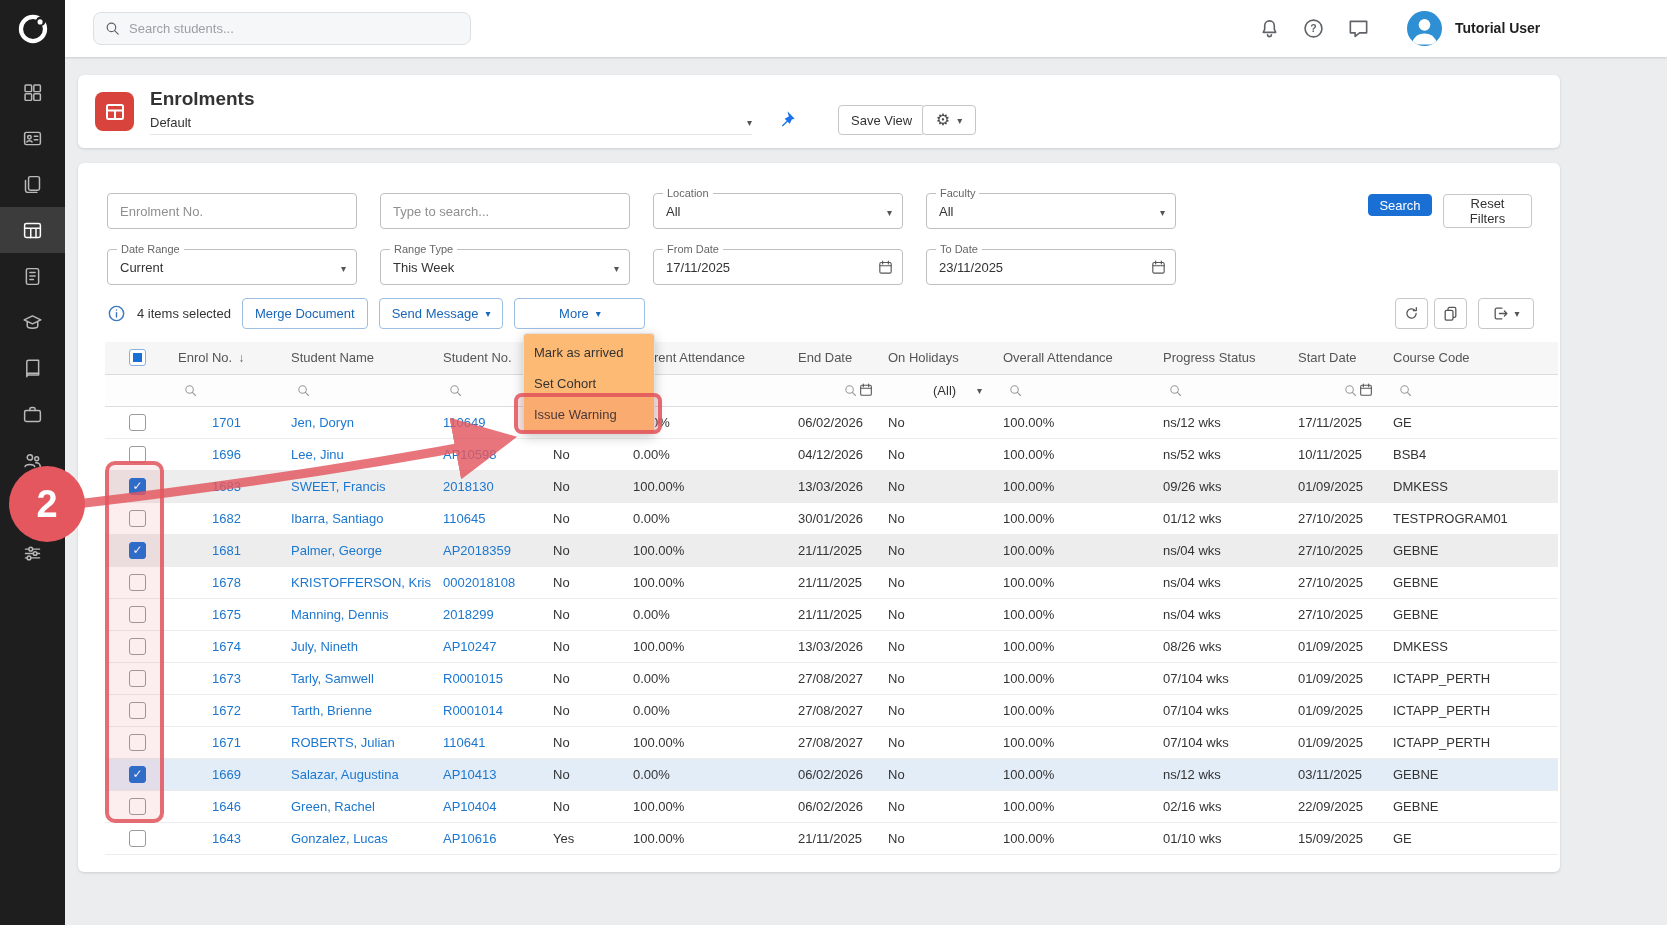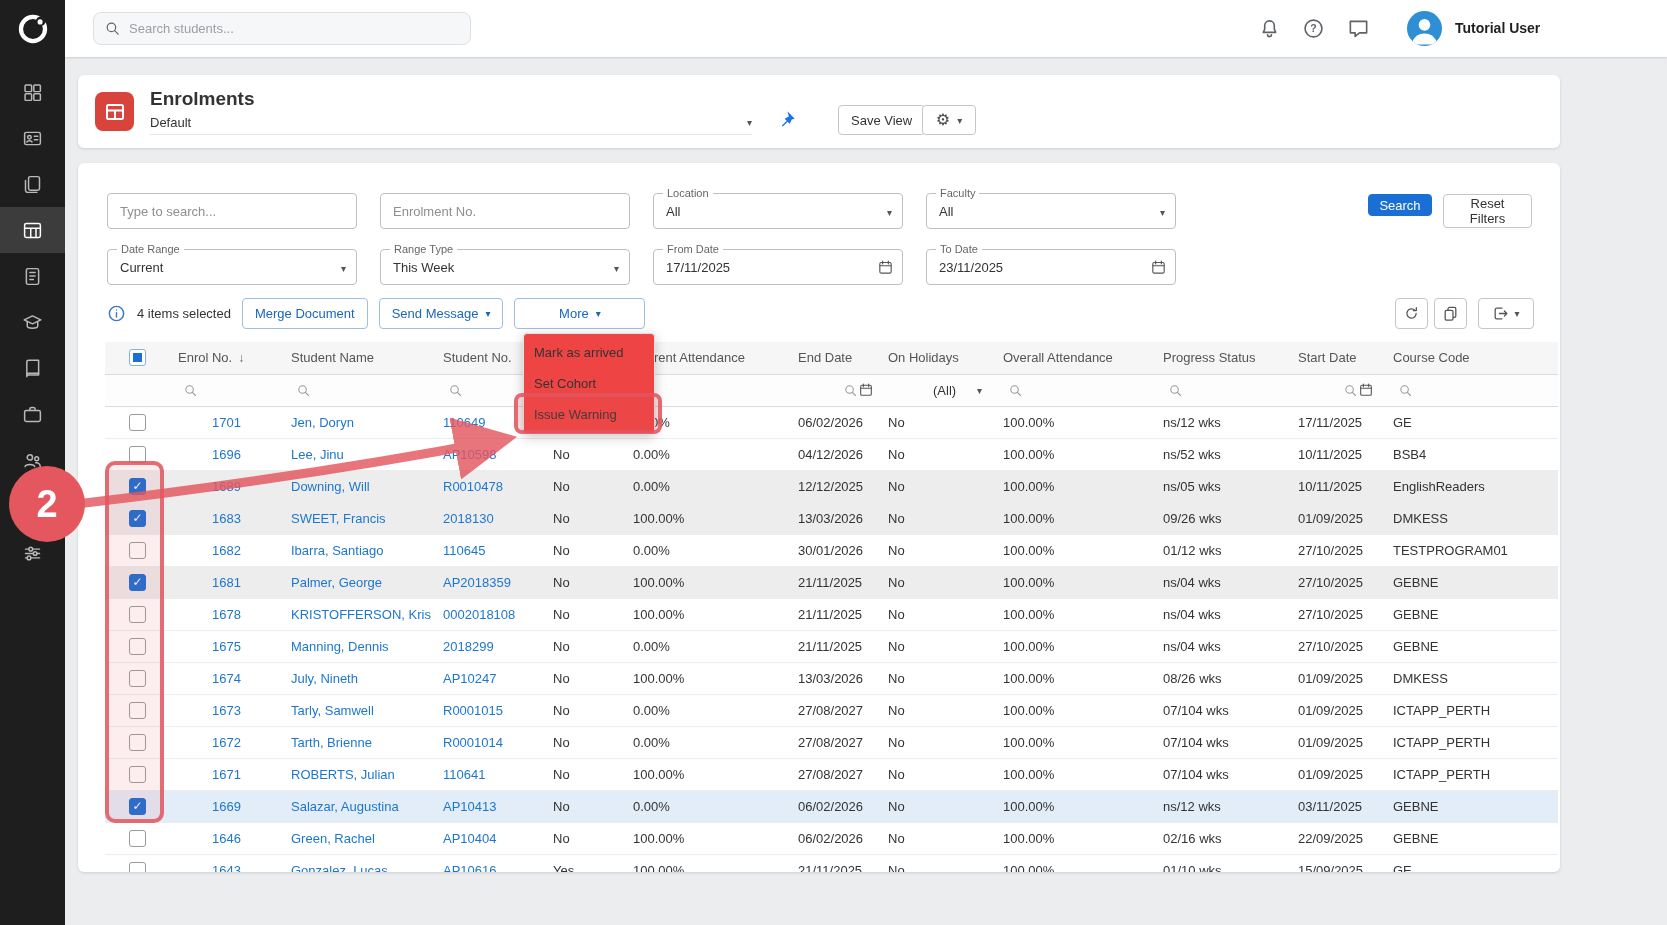--- a/index.html
+++ b/index.html
@@ -79,21 +79,21 @@
   .cb.checked { background:#1a6fd4; border-color:#1a6fd4; }
   .cb.checked::after { content:"\2713"; position:absolute; left:2.5px; top:0.5px; color:#fff; font-size:12px; font-weight:700; }
   .cb.ind { border-color:#8ab0dd; }
   .cb.ind::after { content:""; position:absolute; left:3px; top:3px; width:9px; height:9px; background:#1a6fd4; }
   .sort { font-size:12px; color:#666; margin-left:6px; }
   .fmag { width:15px; height:15px; color:#9a9a9a; fill:none; stroke:currentColor; stroke-width:1.7; stroke-linecap:round; flex:none; }
   .fcal2 { width:16px; height:16px; color:#555; fill:none; stroke:currentColor; stroke-width:1.6; stroke-linecap:round; flex:none; }
   .hol-val { color:#333; }
 
   
-  .dropdown { position:absolute; left:523px; top:333px; width:132px; background:#ef4444; border:1px solid #e2e2e2; border-radius:4px; box-shadow:0 3px 12px rgba(0,0,0,.22); padding:3px 0; z-index:150; }
+  .dropdown { position:absolute; left:523px; top:333px; width:132px; background:#fdba74; border:1px solid #e2e2e2; border-radius:4px; box-shadow:0 3px 12px rgba(0,0,0,.22); padding:3px 0; z-index:150; }
   .mi { height:31px; display:flex; align-items:center; padding:0 10px; color:#333; cursor:pointer; }
 
   
   .ann { position:absolute; z-index:300; }
   .ann-circle { left:9px; top:466px; width:76px; height:76px; border-radius:50%; background:#e4575f; color:#fff; display:flex; align-items:center; justify-content:center; font-size:38px; font-weight:700; }
   .ann-cb-rect { left:105px; top:461px; width:59px; height:362px; border:4px solid rgba(226,85,94,.85); border-radius:10px; background:rgba(226,85,94,.10); }
   .ann-menu-rect { left:514px; top:393px; width:148px; height:41px; border:4px solid rgba(226,85,94,.85); border-radius:8px; background:rgba(226,85,94,.14); }
   .ann-arrow { left:55px; top:415px; }
 </style>
 </head>
@@ -226,24 +226,24 @@
   <button class="btn gear-btn">
     <span class="gear-glyph">⚙</span>
     <span class="caret">▾</span>
   </button>
 </section>
 
 <section class="card main-card">
 
   <div class="frow frow1">
     <div class="fld">
+      <input type="text" placeholder="Enrolment No." style="">
+    </div>
+    <div class="fld">
       <input type="text" placeholder="Type to search..." style="">
-    </div>
-    <div class="fld">
-      <input type="text" placeholder="Enrolment No." style="">
     </div>
     <div class="fld">
       <span class="flabel">Location</span>
       <span class="fval">All</span>
       <span class="fcaret caret">▾</span>
     </div>
     <div class="fld">
       <span class="flabel">Faculty</span>
       <span class="fval">All</span>
       <span class="fcaret caret">▾</span>
@@ -459,34 +459,20 @@
             <td>0.00%</td>
             <td>04/12/2026</td>
             <td>No</td>
             <td>100.00%</td>
             <td>ns/52 wks</td>
             <td>10/11/2025</td>
             <td>BSB4</td>
           </tr>
           <tr class="sel">
             <td class="cb-col"><span class="cb checked"></span></td>
-            <td class="link center">1689</td>
-            <td class="link">Downing, Will</td>
-            <td class="link">R0010478</td>
-            <td>No</td>
-            <td>0.00%</td>
-            <td>12/12/2025</td>
-            <td>No</td>
-            <td>100.00%</td>
-            <td>ns/05 wks</td>
-            <td>10/11/2025</td>
-            <td>EnglishReaders</td>
-          </tr>
-          <tr class="sel">
-            <td class="cb-col"><span class="cb checked"></span></td>
             <td class="link center">1683</td>
             <td class="link">SWEET, Francis</td>
             <td class="link">2018130</td>
             <td>No</td>
             <td>100.00%</td>
             <td>13/03/2026</td>
             <td>No</td>
             <td>100.00%</td>
             <td>09/26 wks</td>
             <td>01/09/2025</td>

